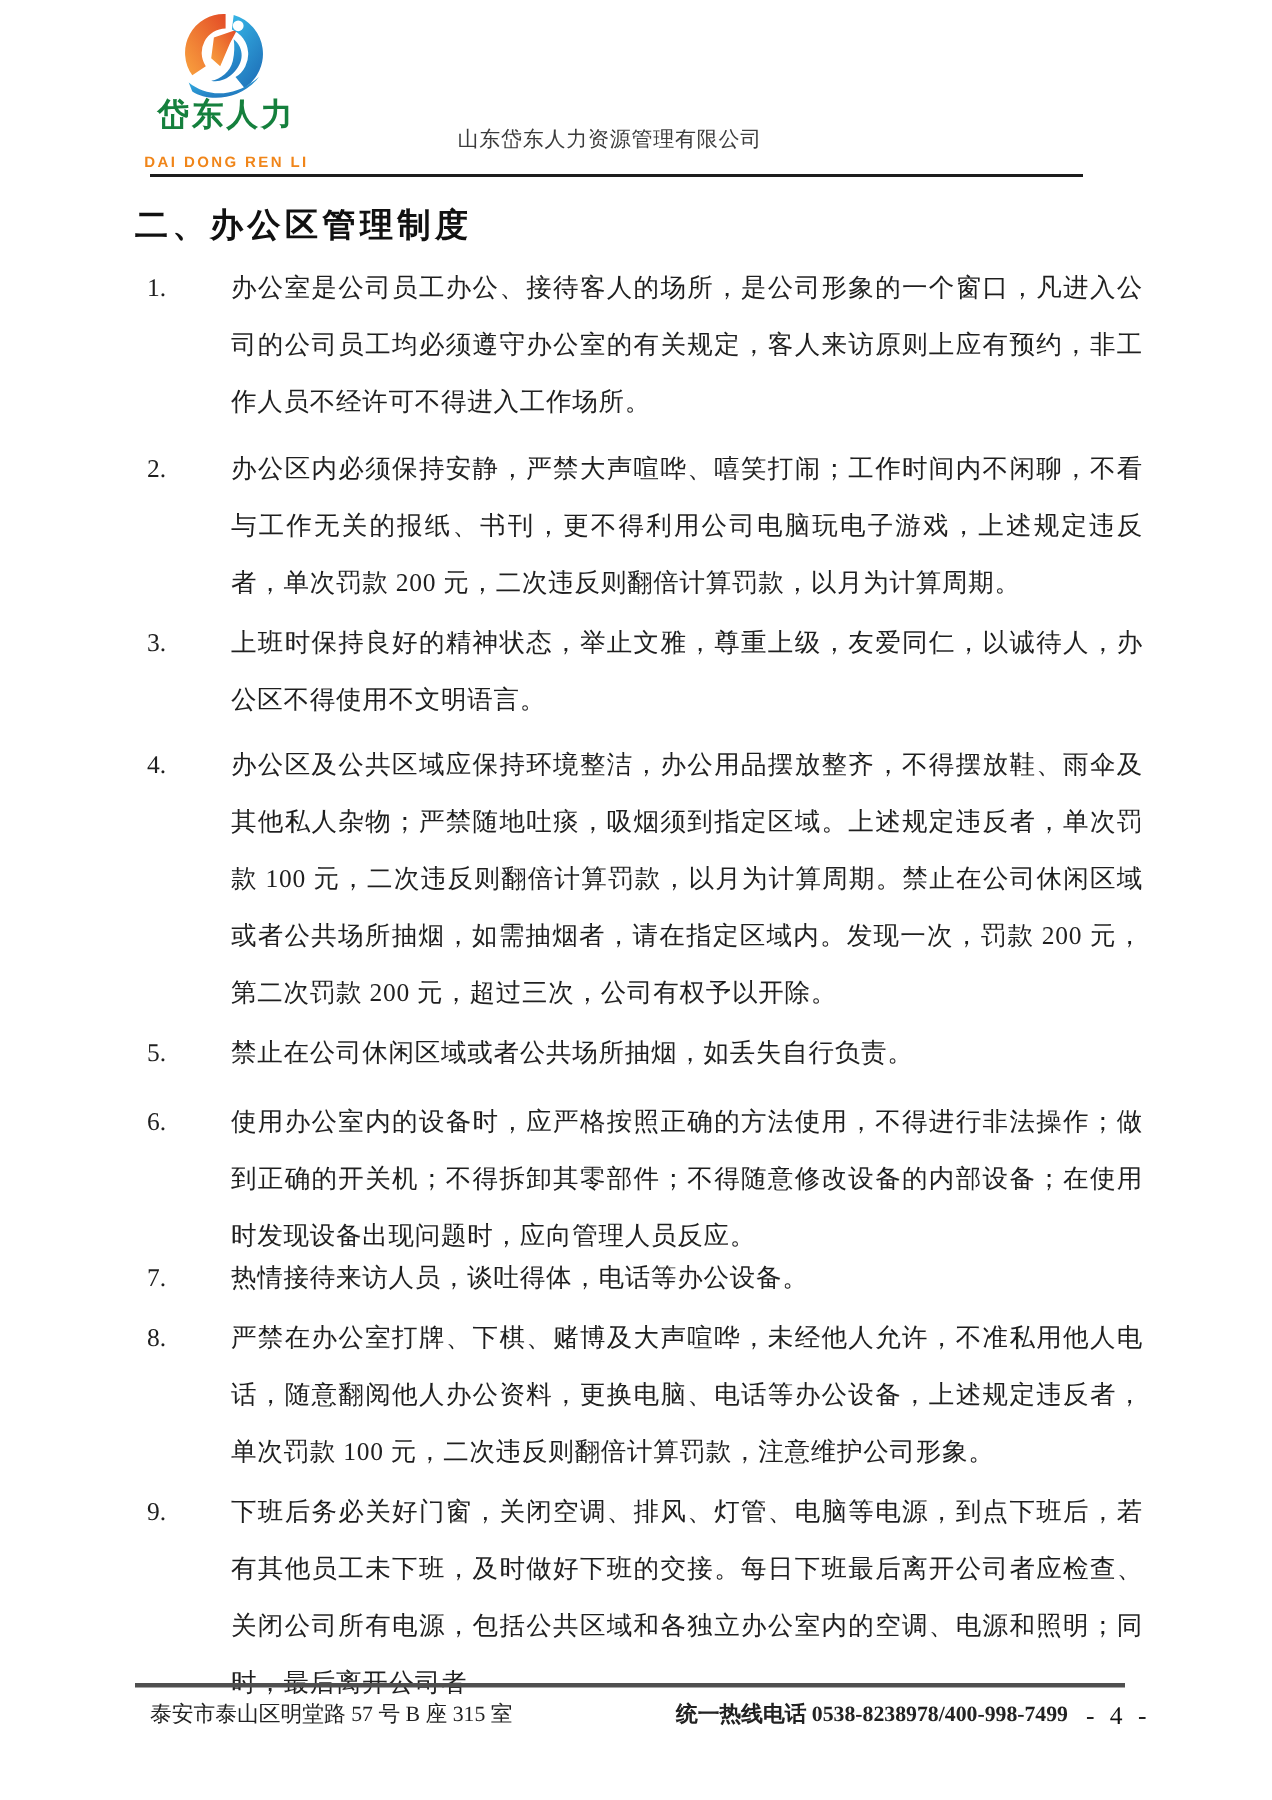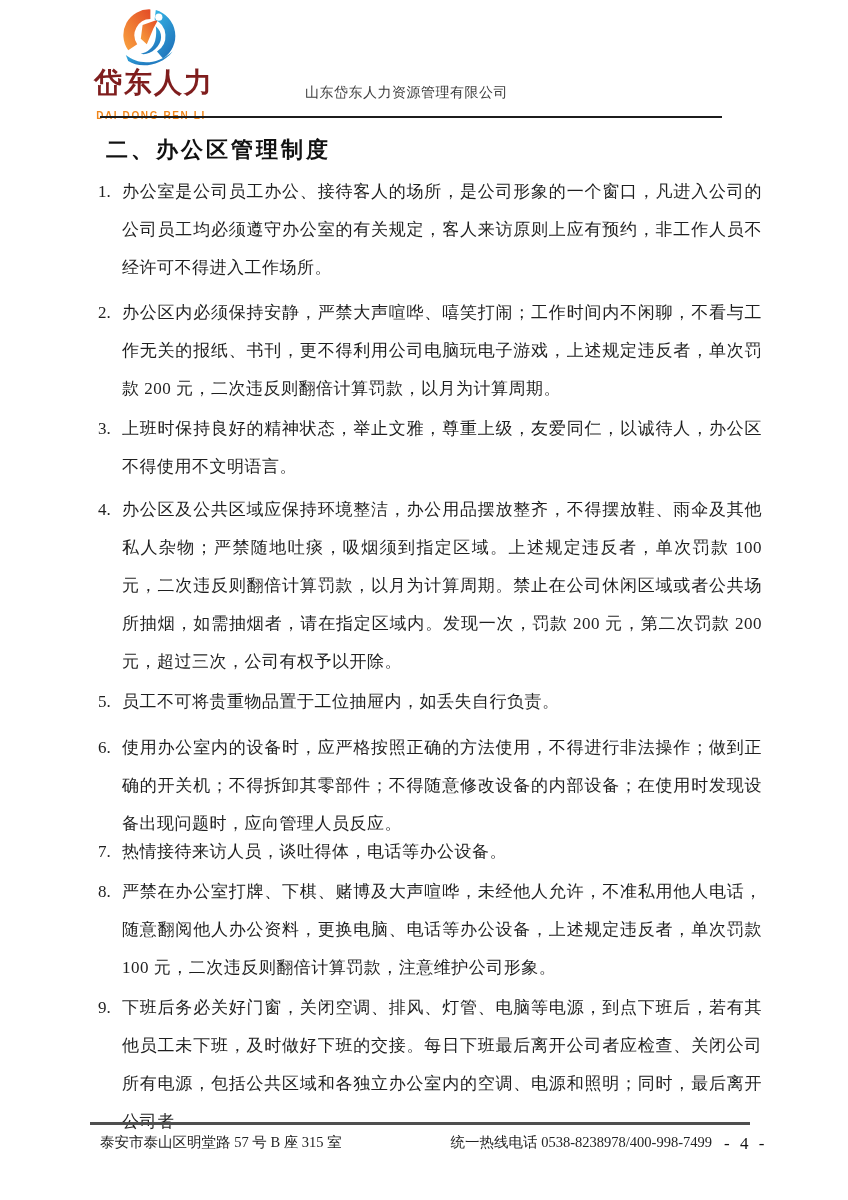--- a/index.html
+++ b/index.html
@@ -8,72 +8,73 @@
     width:848px;height:1200px;
     background:#ffffff;
     font-family:"Liberation Serif","DejaVu Serif",serif;
     color:#1f1f1f;
     overflow:hidden;
   }
   
   .logo{position:absolute;left:94px;top:6px;width:114px;text-align:center;}
   .logo-mark{width:60px;height:62px;display:block;margin:0 auto 0 auto;}
   .logo-cn{
-    font-family:Liberation Serif, serif;
-    font-size:28px;font-weight:bold;color:#7f1d1d;
+    font-family:Liberation Mono, monospace;
+    font-size:21px;font-weight:bold;color:#15803d;
     letter-spacing:2px;line-height:1.05;white-space:nowrap;
   }
   .logo-en{
     font-family:"Liberation Sans","DejaVu Sans",sans-serif;
     font-size:10px;font-weight:bold;color:#f08519;
     letter-spacing:1.6px;white-space:nowrap;margin-top:13px;
   }
   .company-name{
     position:absolute;left:305px;top:84px;
     font-size:14px;color:#3c3c3c;letter-spacing:0.5px;
   }
   .header-divider{
     position:absolute;left:100px;top:116px;width:622px;height:2px;
     background:#1c1c1c;
   }
   
   .content{position:absolute;left:90px;top:118px;width:672px;}
   .doc-title{
     font-size:22px;font-weight:bold;letter-spacing:3px;
-    margin:16px 0 8px 16px;line-height:31px;color:#111;
+    margin:16px 0 8px 0;line-height:31px;color:#111;
   }
   ol.rules{list-style:none;margin:0;padding:0;}
   li.rule{
     display:flex;align-items:flex-start;
     font-size:17px;line-height:38px;
     margin-bottom:2px;
   }
   li.rule:nth-child(1){margin-bottom:7px;}
   li.rule:nth-child(3){margin-bottom:5px;}
   li.rule:nth-child(5){margin-bottom:8px;}
   li.rule:nth-child(7){margin-top:-12px;}
   .rule-num{flex:0 0 32px;padding-left:8px;box-sizing:border-box;}
   .rule-text{
     flex:1;
     text-align:justify;
     text-justify:inter-ideograph;
     text-align-last:left;
     letter-spacing:0.5px;
+    margin-left:32px;
   }
   
   .footer-divider{
     position:absolute;left:90px;top:1122px;width:660px;height:3px;
     background:#4f4f4f;
   }
   .footer-address{
     position:absolute;left:100px;top:1133px;font-size:14.5px;color:#222;text-align:right;
   }
   .footer-hotline{
     position:absolute;left:420px;top:1133px;width:292px;text-align:right;
-    font-size:14.5px;color:#222;
+    font-size:14.5px;color:#222;font-weight:bold;
   }
   .page-number{
     position:absolute;left:724px;top:1134px;
     font-size:17px;letter-spacing:3px;color:#111;white-space:nowrap;
   }
 </style>
 </head>
 <body>
 
 <div class="page">
@@ -128,21 +129,21 @@
     <span class="rule-text">上班时保持良好的精神状态，举止文雅，尊重上级，友爱同仁，以诚待人，办公区不得使用不文明语言。</span>
   </li>
 
   <li class="rule">
     <span class="rule-num">4.</span>
     <span class="rule-text">办公区及公共区域应保持环境整洁，办公用品摆放整齐，不得摆放鞋、雨伞及其他私人杂物；严禁随地吐痰，吸烟须到指定区域。上述规定违反者，单次罚款 100 元，二次违反则翻倍计算罚款，以月为计算周期。禁止在公司休闲区域或者公共场所抽烟，如需抽烟者，请在指定区域内。发现一次，罚款 200 元，第二次罚款 200 元，超过三次，公司有权予以开除。</span>
   </li>
 
   <li class="rule">
     <span class="rule-num">5.</span>
-    <span class="rule-text">员工不可将贵重物品置于工位抽屉内，如丢失自行负责。</span>
+    <span class="rule-text">禁止在公司休闲区域或者公共场所抽烟，如丢失自行负责。</span>
   </li>
 
   <li class="rule">
     <span class="rule-num">6.</span>
     <span class="rule-text">使用办公室内的设备时，应严格按照正确的方法使用，不得进行非法操作；做到正确的开关机；不得拆卸其零部件；不得随意修改设备的内部设备；在使用时发现设备出现问题时，应向管理人员反应。</span>
   </li>
 
   <li class="rule">
     <span class="rule-num">7.</span>
     <span class="rule-text">热情接待来访人员，谈吐得体，电话等办公设备。</span>

